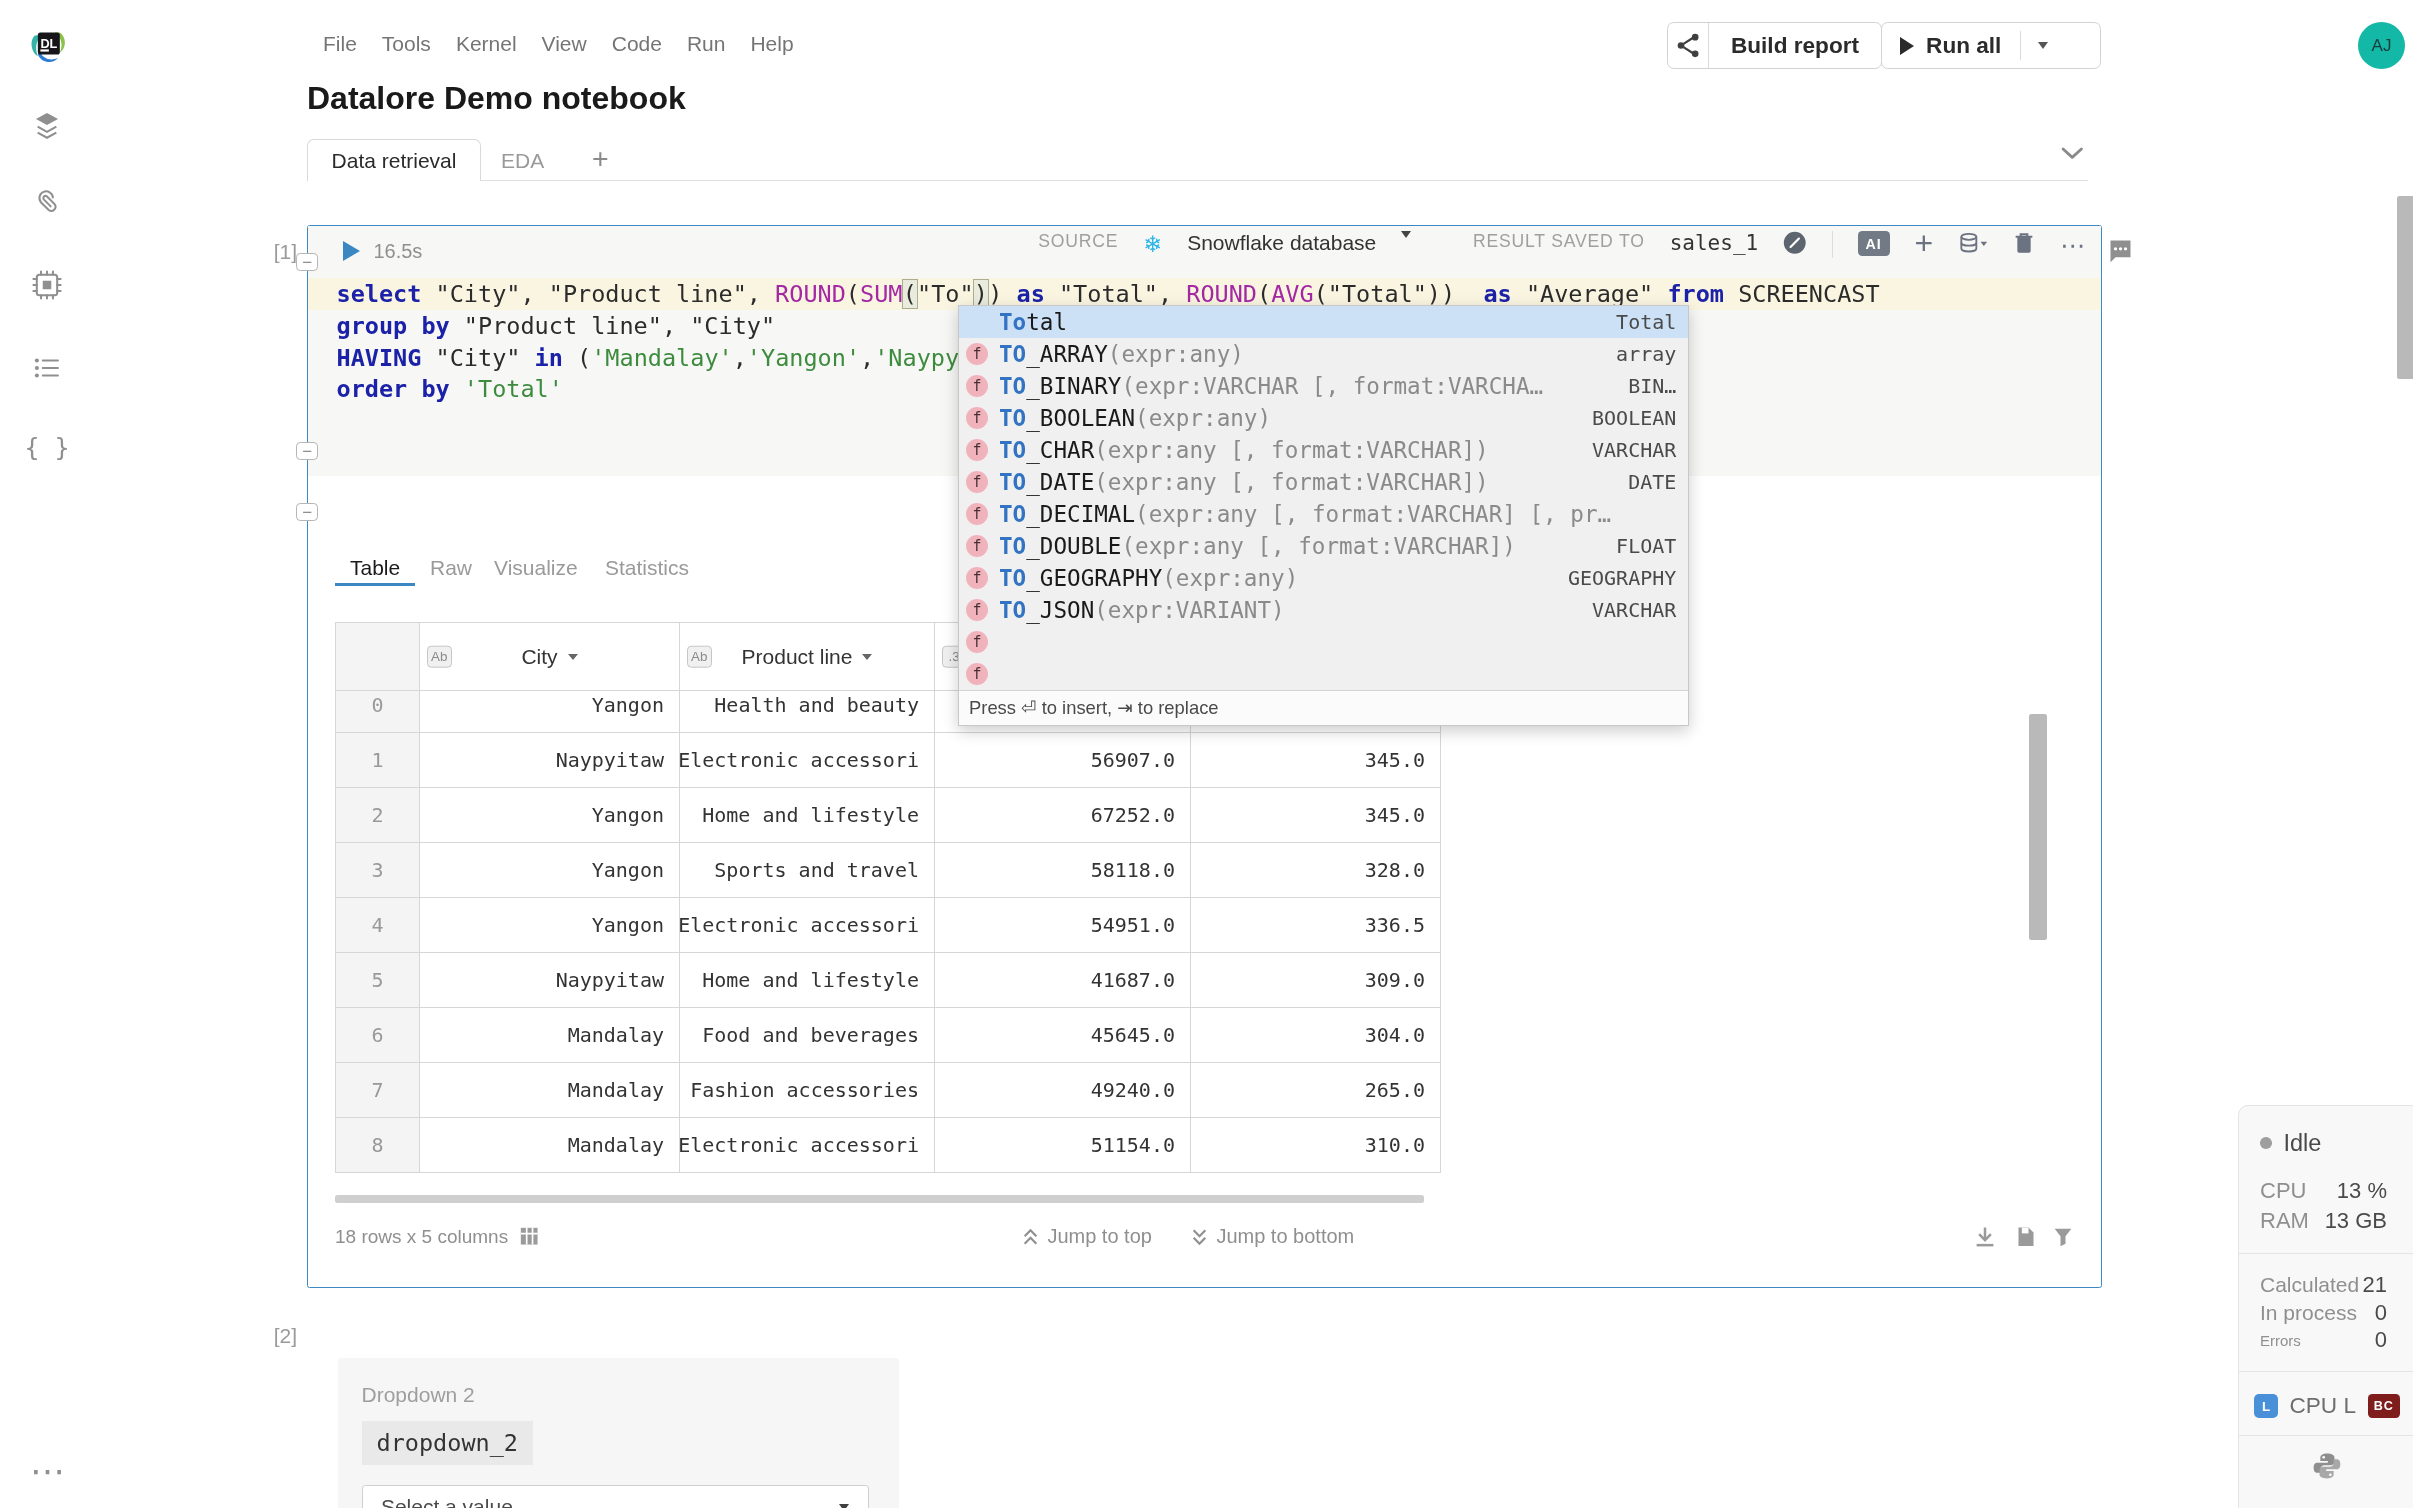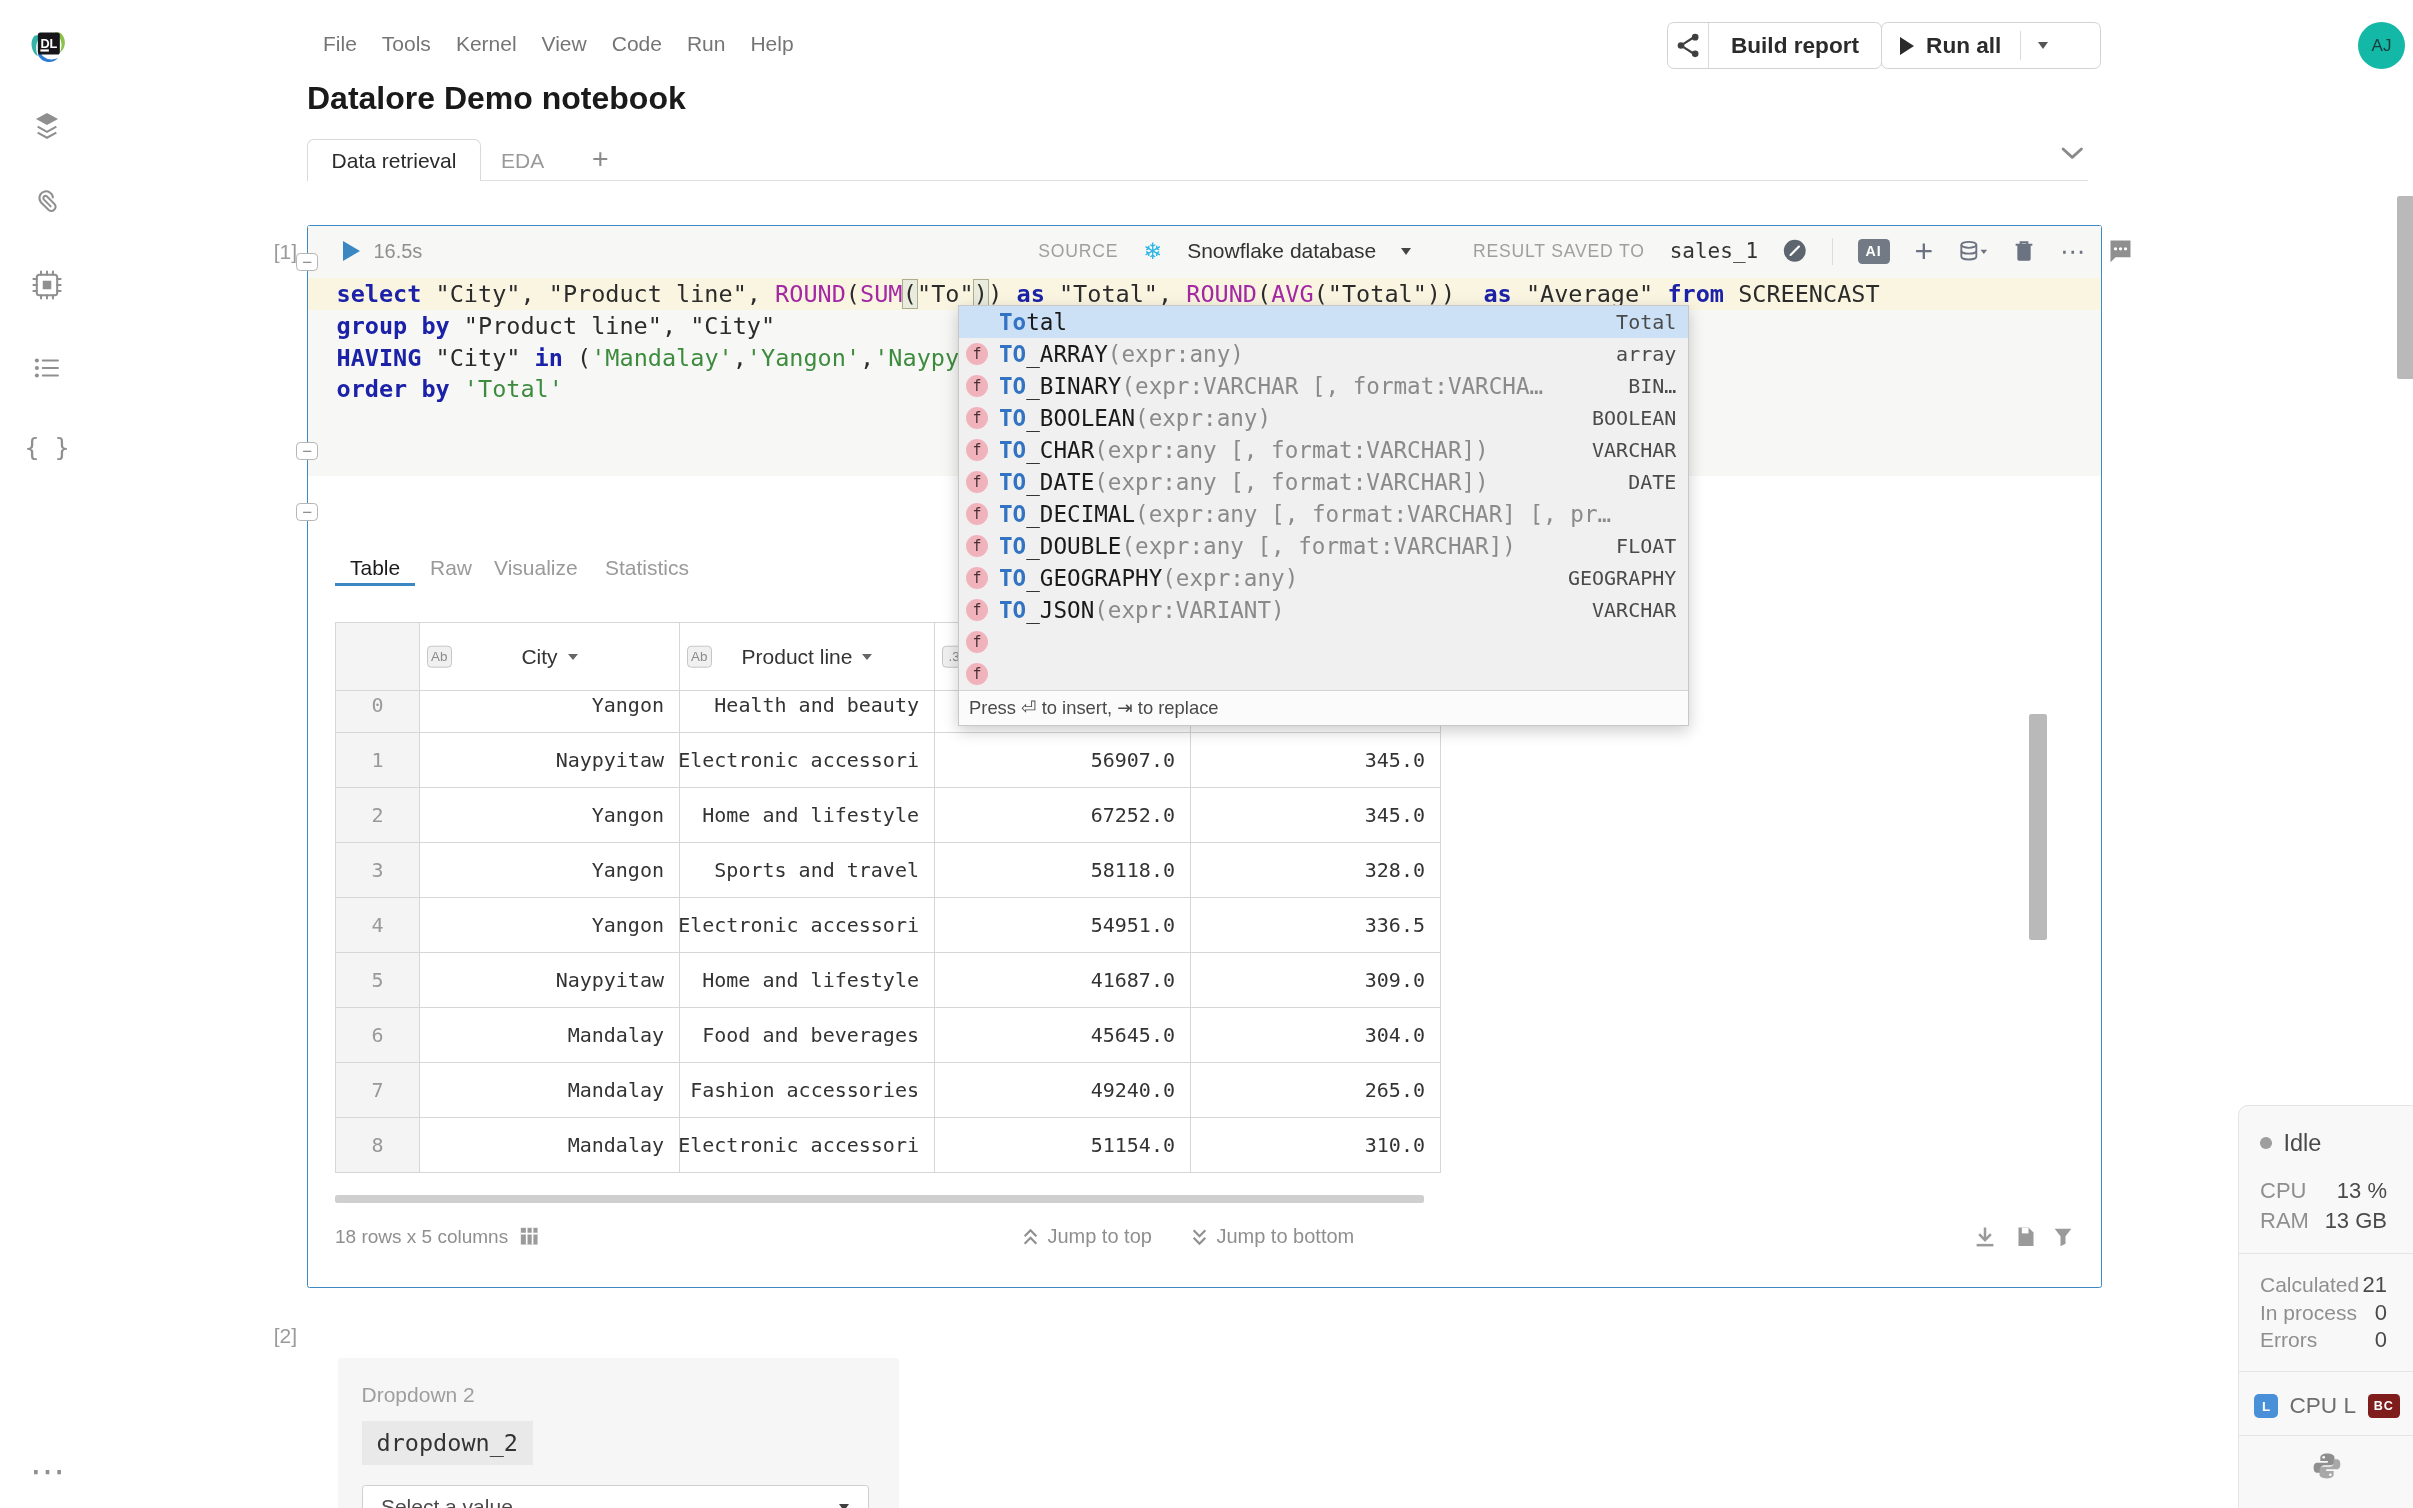--- a/index.html
+++ b/index.html
@@ -31,21 +31,21 @@
   #editor-bg{position:absolute;left:0;top:0;right:0;height:250px;background:#f7f7f6;}
   #line1-hl{position:absolute;left:0;top:52px;right:0;height:32px;background:#faf5e1;}
   .code-line{position:absolute;left:28.5px;height:32px;line-height:32px;font-family:"DejaVu Sans Mono",monospace;font-size:23.5px;color:#2b2b2b;white-space:pre;}
   .kw{color:#1b22a8;font-weight:bold;}
   .fn{color:#a428a4;}
   .str{color:#2b2b2b;}
   .sstr{color:#3d8b3d;}
   .pl{color:#2b2b2b;}
   .bh{background:#e9ecdc;border:0.8px solid #a9ae97;margin:0 -0.8px;}
   .cell-head{position:absolute;left:0;top:5px;right:0;height:40px;display:flex;align-items:center;}
-  .head-right{position:absolute;right:15px;top:0;height:40px;display:flex;align-items:center;gap:25px;}
+  .head-right{position:absolute;right:15px;top:0;height:40px;display:flex;align-items:flex-start;gap:25px;}
   .small-caps{font-size:17.6px;color:#9f9f9f;letter-spacing:0.8px;}
   .head-icon{display:flex;align-items:center;justify-content:center;}
   .ai-badge{width:32px;height:25px;background:#717a85;border-radius:4.2px;color:#fff;font-size:14.2px;font-weight:bold;display:flex;align-items:center;justify-content:center;letter-spacing:0.8px;}
   
   .out-tab{position:absolute;font-size:21px;color:#9a9a9a;}
   .out-tab.active{color:#1a1a1a;}
   #out-underline{position:absolute;height:3.4px;background:#3a87c2;}
   
   #dtable{position:absolute;left:27px;top:396px;display:grid;grid-template-columns:84px 260px 255px 256px 250px;grid-auto-rows:55px;border-top:0.8px solid #d6d6d6;border-left:0.8px solid #d6d6d6;background:#fff;}
   .tcell{border-right:0.8px solid #d6d6d6;border-bottom:0.8px solid #d6d6d6;display:flex;align-items:center;box-sizing:border-box;font-family:"DejaVu Sans Mono",monospace;font-size:20px;color:#333;overflow:hidden;white-space:nowrap;}
@@ -442,21 +442,21 @@
     <div class="sp-div" style="top:147px;"></div>
     <div class="sp-row" style="top:166px;">
       <span class="sp-label" style="font-size:21px;">Calculated</span>
         <span class="sp-val">21</span>
     </div>
     <div class="sp-row" style="top:194px;">
       <span class="sp-label" style="font-size:21px;">In process</span>
         <span class="sp-val">0</span>
     </div>
     <div class="sp-row" style="top:221px;">
-      <span class="sp-label" style="font-size:21px;">Errors</span>
+      <span class="sp-label" style="font-size:15px;">Errors</span>
         <span class="sp-val">0</span>
     </div>
     <div class="sp-div" style="top:265px;"></div>
     <div style="position:absolute;left:0;top:287px;width:176px;display:flex;align-items:center;justify-content:center;gap:11.7px;">
       <span class="badge-l">L</span>
       <span style="font-size:22.6px;color:#6e6e6e;">CPU L</span>
       <span class="badge-bc">BC</span>
     </div>
     <div class="sp-div" style="top:329px;"></div>
     <div style="position:absolute;left:0;top:345px;width:176px;display:flex;justify-content:center;">

